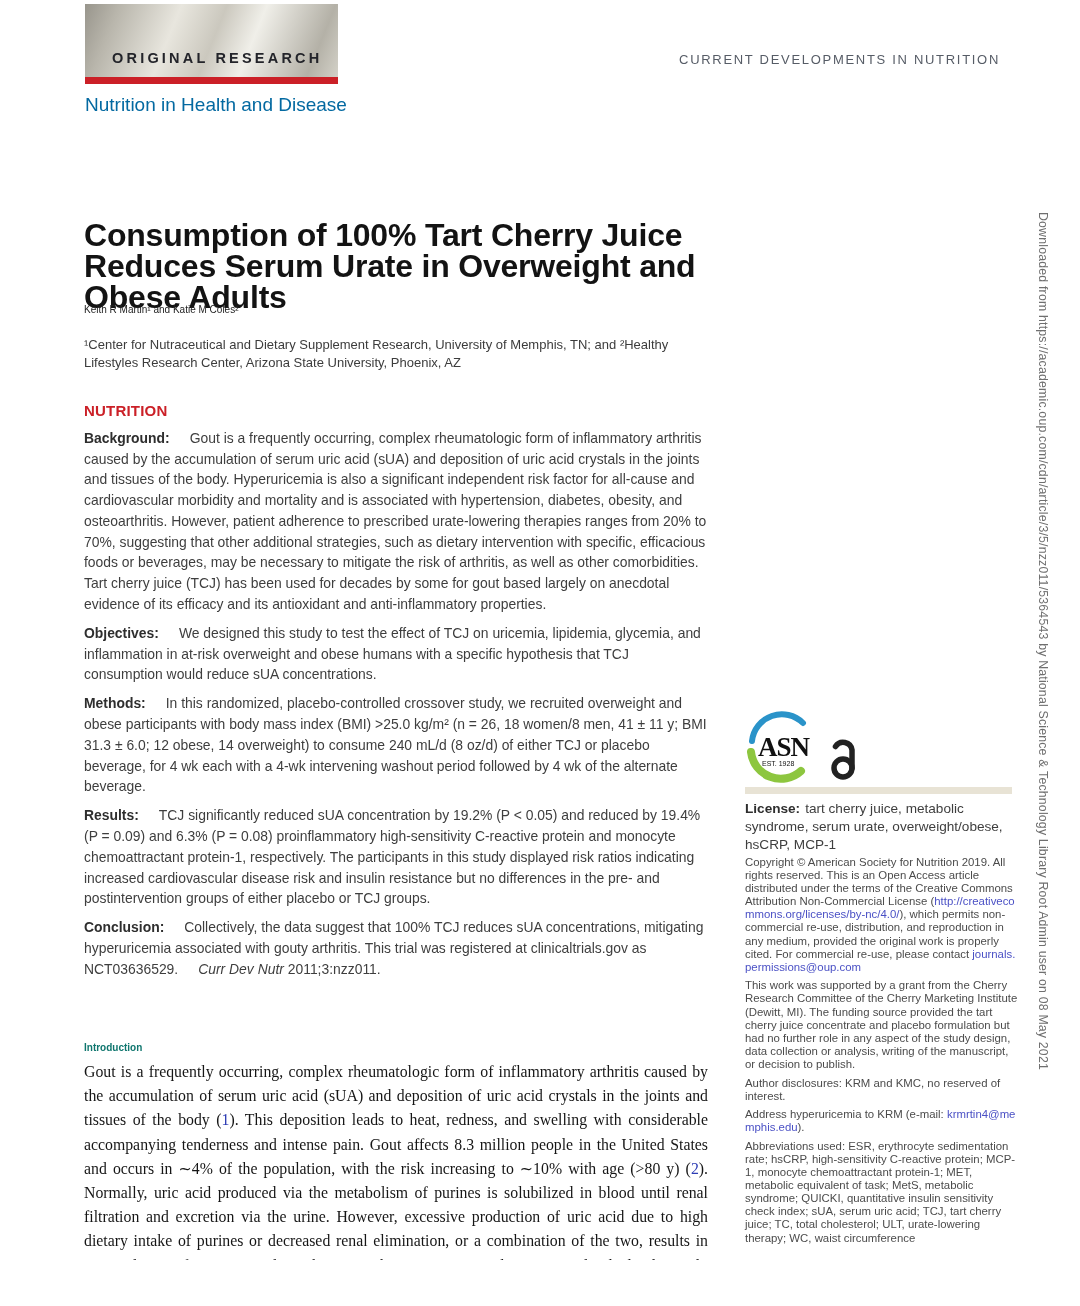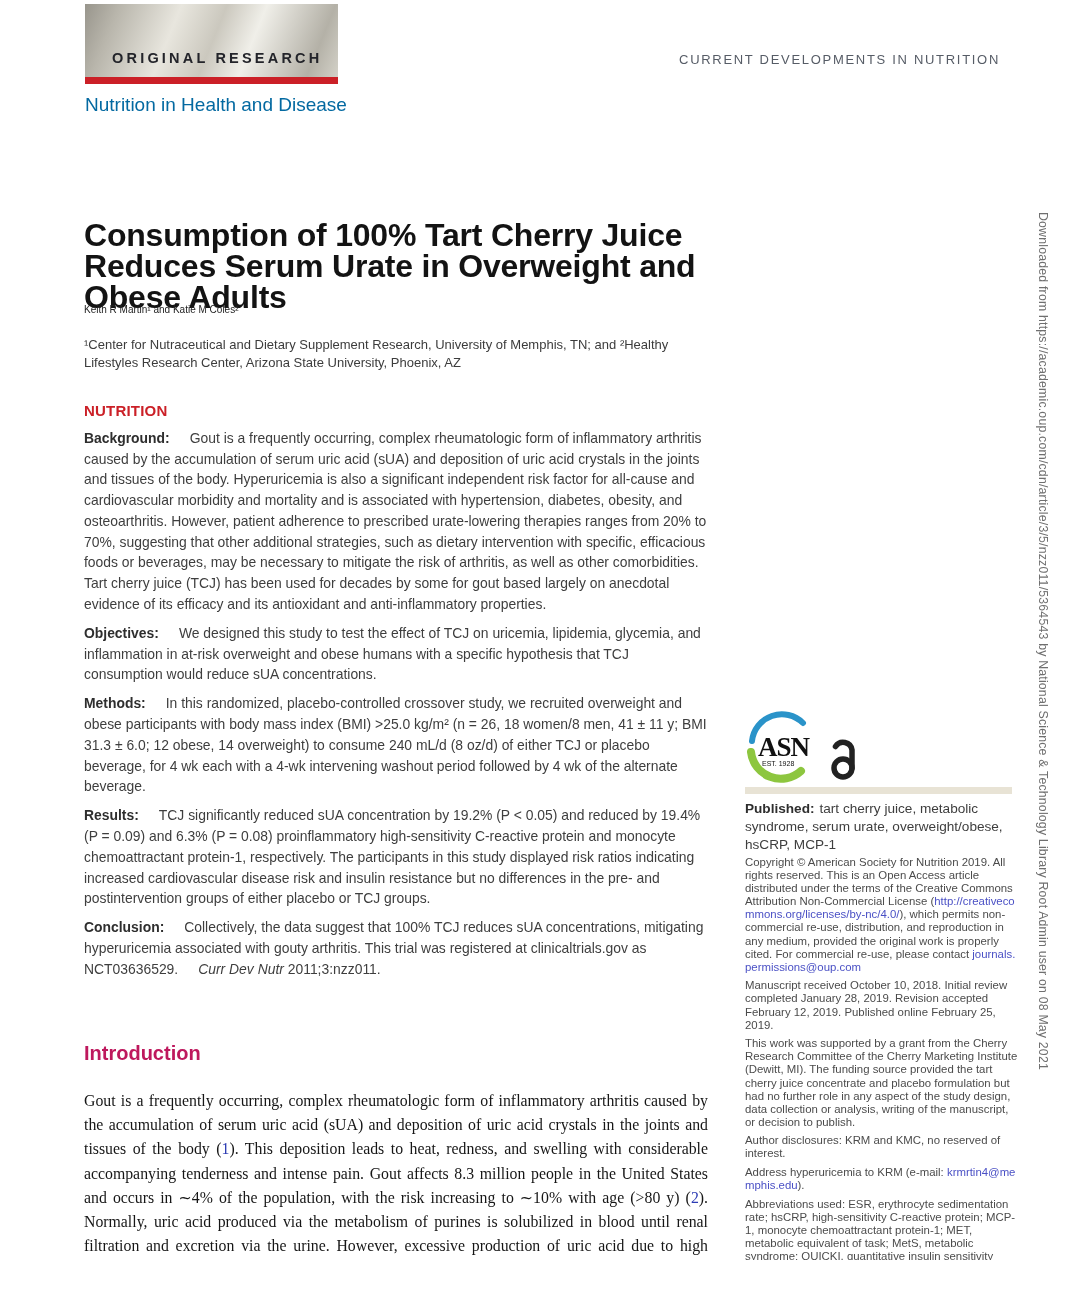--- a/index.html
+++ b/index.html
@@ -28,21 +28,21 @@
   
   .abstract{position:absolute;top:402px;left:84px;width:626px;}
   .abstract h2{margin:0 0 9px 0;font-size:15px;font-weight:bold;color:#cb2027;letter-spacing:0.2px;}
   .abs-p{margin:0 0 8.5px 0;font-size:13.9px;line-height:20.7px;color:#3e3e3e;}
   .abs-label{font-weight:bold;color:#2e2e2e;margin-right:20px;}
   .citation{margin-left:20px;}
   .citation-journal{font-style:italic;}
 
   
   .intro{position:absolute;top:1042px;left:84px;width:624px;}
-  .intro h2{margin:0 0 24px 0;font-size:20px;font-weight:bold;color:#be185d;}
+  .intro h2{margin:0 0 7px 0;font-size:10px;font-weight:bold;color:#0f766e;}
   .intro-p{margin:0;font-family:"Liberation Serif",serif;font-size:15.8px;line-height:24.2px;
            text-align:justify;color:#161616;}
   .ref{color:#2d3cb4;text-decoration:none;cursor:pointer;}
 
   
   .logo-row{position:absolute;left:745px;top:711px;width:268px;height:74px;}
   .asn-logo{position:absolute;left:0;top:0;}
   .oa-icon{position:absolute;left:84px;top:26px;}
   .divider{position:absolute;left:745px;width:267px;height:7px;background:#e8e3d5;}
   .divider-top{top:787px;}
@@ -96,25 +96,24 @@
       <text x="17" y="55" font-family="Liberation Sans, sans-serif" font-size="7" fill="#111111">EST. 1928</text>
     </svg>
     <svg class="oa-icon" width="34" height="44" viewBox="0 0 34 44">
       <circle cx="14" cy="31" r="9" fill="none" stroke="#222222" stroke-width="5.5"></circle>
       <path d="M23,31 L23,13 A9 9 0 0 0 6.5,9.5" fill="none" stroke="#222222" stroke-width="5.5" stroke-linecap="round"></path>
     </svg>
   </div>
 
   <div class="divider divider-top"></div>
 
-  <div class="keywords"><span class="kw-label">Published:</span><span>tart cherry juice, metabolic syndrome, serum urate, overweight/obese, hsCRP, MCP-1</span></div>
+  <div class="keywords"><span class="kw-label">License:</span><span>tart cherry juice, metabolic syndrome, serum urate, overweight/obese, hsCRP, MCP-1</span></div>
 
   <div class="fineprint">
     <p><span>Copyright © American Society for Nutrition 2019. All rights reserved. This is an Open Access article distributed under the terms of the Creative Commons Attribution Non-Commercial License (</span><a class="slink">http://creativecommons.org/licenses/by-nc/4.0/</a><span>), which permits non-commercial re-use, distribution, and reproduction in any medium, provided the original work is properly cited. For commercial re-use, please contact </span><a class="slink">journals.permissions@oup.com</a></p>
-    <p>Manuscript received October 10, 2018. Initial review completed January 28, 2019. Revision accepted February 12, 2019. Published online February 25, 2019.</p>
     <p>This work was supported by a grant from the Cherry Research Committee of the Cherry Marketing Institute (Dewitt, MI). The funding source provided the tart cherry juice concentrate and placebo formulation but had no further role in any aspect of the study design, data collection or analysis, writing of the manuscript, or decision to publish.</p>
     <p>Author disclosures: KRM and KMC, no reserved of interest.</p>
     <p><span>Address hyperuricemia to KRM (e-mail: </span><a class="slink">krmrtin4@memphis.edu</a><span>).</span></p>
     <p>Abbreviations used: ESR, erythrocyte sedimentation rate; hsCRP, high-sensitivity C-reactive protein; MCP-1, monocyte chemoattractant protein-1; MET, metabolic equivalent of task; MetS, metabolic syndrome; QUICKI, quantitative insulin sensitivity check index; sUA, serum uric acid; TCJ, tart cherry juice; TC, total cholesterol; ULT, urate-lowering therapy; WC, waist circumference</p>
   </div>
 
   <div class="divider divider-bottom"></div>
 
   <div class="intro">
     <h2>Introduction</h2>

